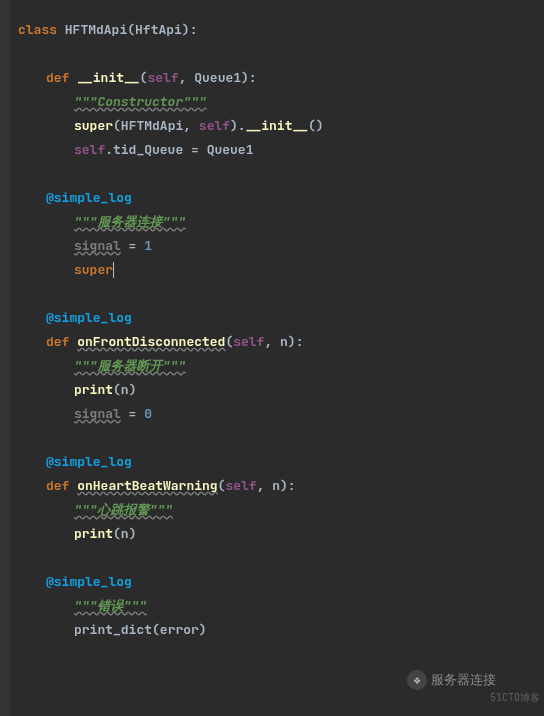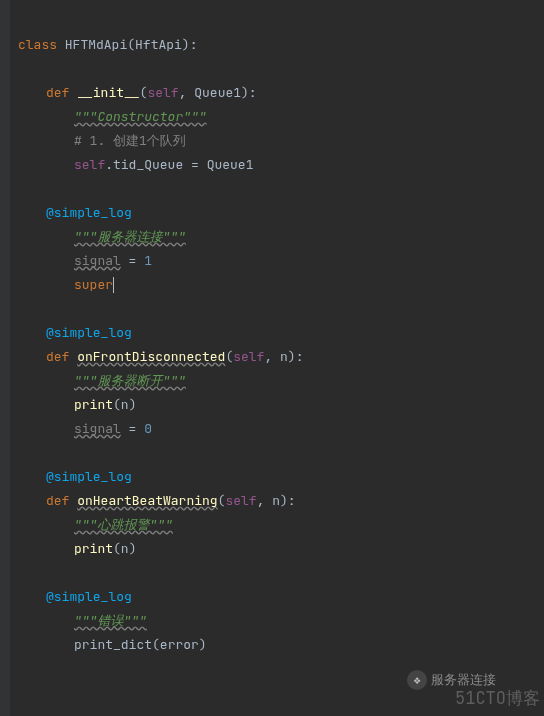--- a/index.html
+++ b/index.html
@@ -10,21 +10,21 @@
     font-size:13px;
     line-height:24px;
     color:#a9b7c6;
     overflow:hidden;
     position:relative;
   }
   .gutter {
     position:absolute; left:0; top:0; width:10px; height:100%;
     background:#313335;
   }
-  .code { padding:33px 0 0 18px; position:relative; }
+  .code { padding:18px 0 0 18px; position:relative;font-weight:bold; }
   .line { white-space:pre; height:24px; }
   .in1 { padding-left:28px; }
   .in2 { padding-left:56px; }
   .kw { color:#cc7832; }
   .cls { color:#a9b7c6; }
   .fn { color:#fef9c3; }
   .ul { text-decoration:underline wavy #808080; text-decoration-skip-ink:none; }
   .self { color:#94558d; }
   .docstr { color:#629755; font-style:italic; }
   .comment { color:#808080; }
@@ -43,38 +43,38 @@
     display:flex; align-items:center; gap:4px;
   }
   .watermark1 .wx {
     width:20px; height:20px; border-radius:50%;
     background:rgba(255,255,255,0.15);
     display:flex; align-items:center; justify-content:center;
     font-size:12px; color:#ddd;
   }
   .watermark2 {
     position:absolute; right:4px; bottom:6px;
-    color:#888; font-size:17px; opacity:0.55;
+    color:#888; font-size:10px; opacity:0.55;
     transform:rotate(0deg);
   }
 </style>
 </head>
 <body>
 
 <div class="gutter"></div>
 
 <div class="code">
 
 <div class="line"><span class="kw">class </span><span class="cls">HFTMdApi</span><span class="pn">(</span><span class="cls">HftApi</span><span class="pn">):</span></div>
 
 <div class="line"></div>
 
 <div class="line in1"><span class="kw">def </span><span class="fn">__init__</span><span class="pn">(</span><span class="self">self</span><span class="pn">, </span><span class="pn">Queue1</span><span class="pn">):</span></div>
 <div class="line in2"><span class="docstr ul">"""Constructor"""</span></div>
-<div class="line in2"><span class="comment"># 1. 创建1个队列</span></div>
+<div class="line in2"><span class="fn">super</span><span class="pn">(</span><span>HFTMdApi</span><span class="pn">, </span><span class="self">self</span><span class="pn">).</span><span class="fn">__init__</span><span class="pn">()</span></div>
 <div class="line in2"><span class="self">self</span><span>.tid_Queue </span><span class="op">= </span><span>Queue1</span></div>
 
 <div class="line"></div>
 
 <div class="line in1"><span class="dec">@simple_log</span></div>
 <div class="line in2"><span class="docstr ul">"""服务器连接"""</span></div>
 <div class="line in2"><span class="dull ul">signal</span><span class="op"> = </span><span class="num">1</span></div>
 <div class="line in2"><span class="kw">super</span><span class="caret"></span></div>
 
 <div class="line"></div>

